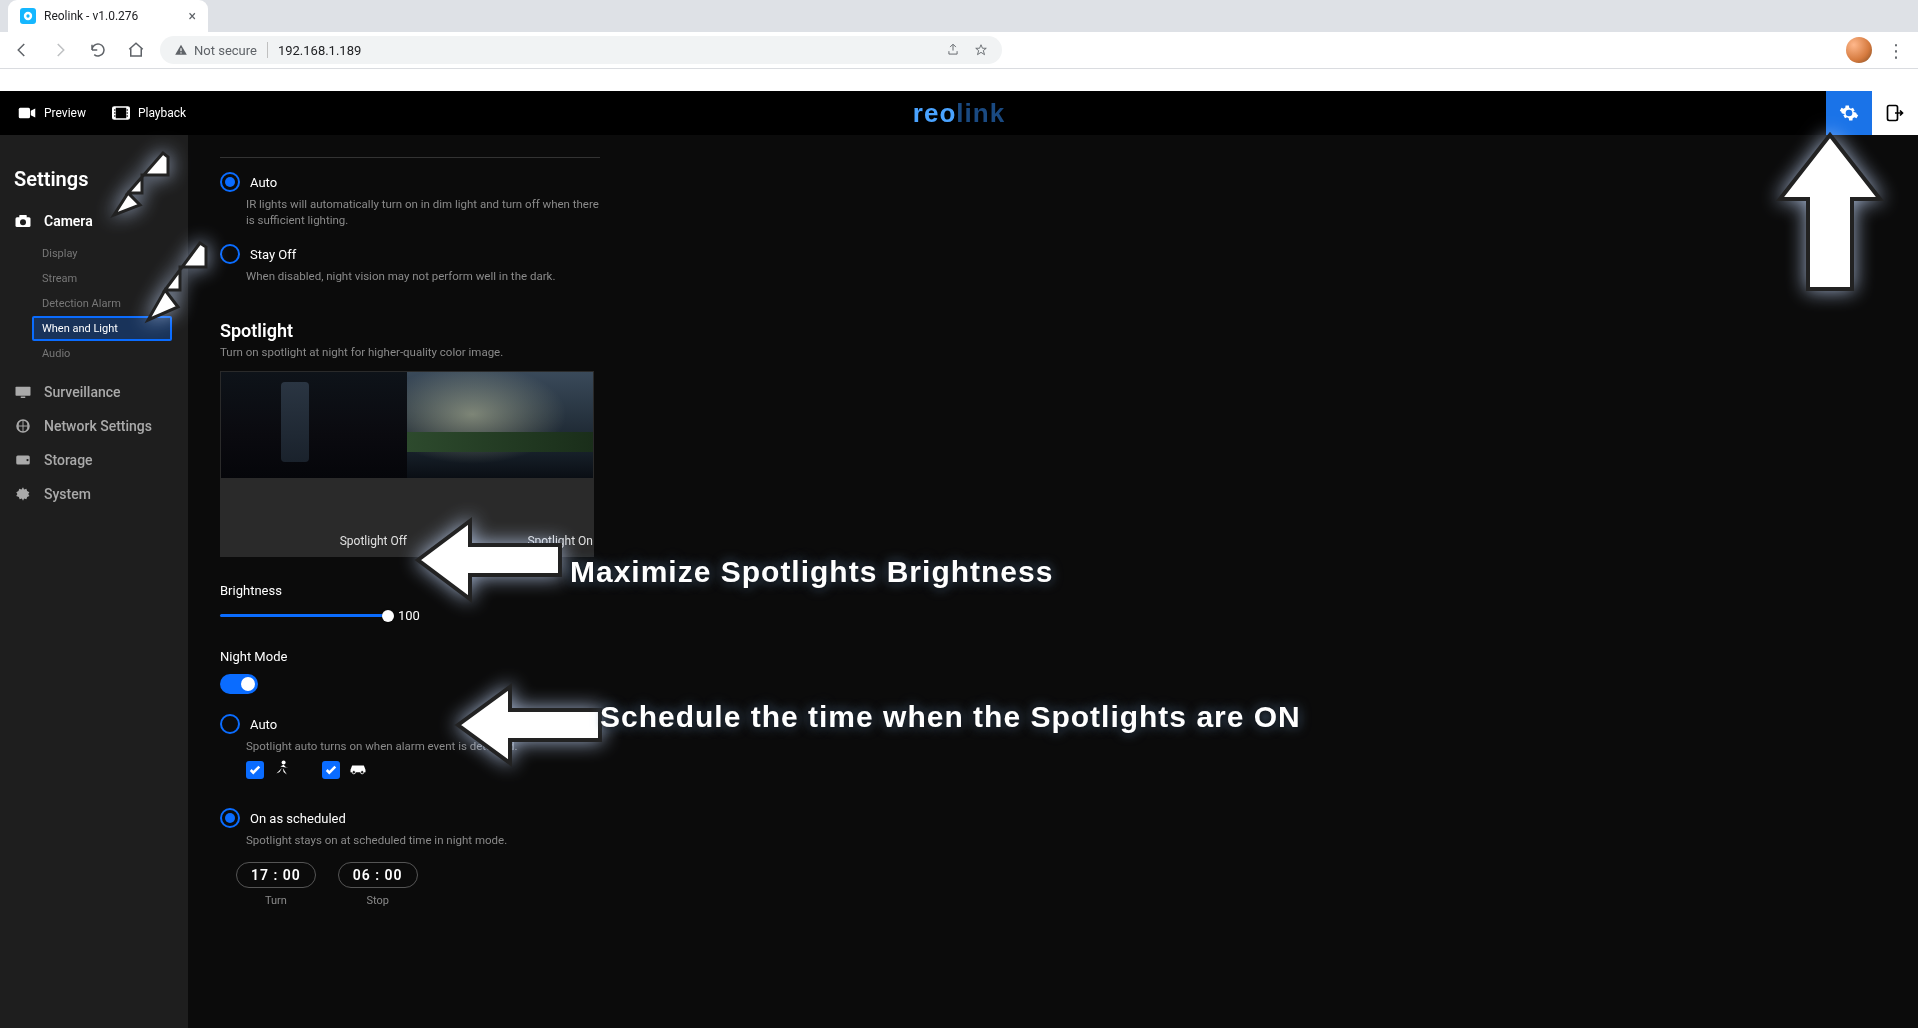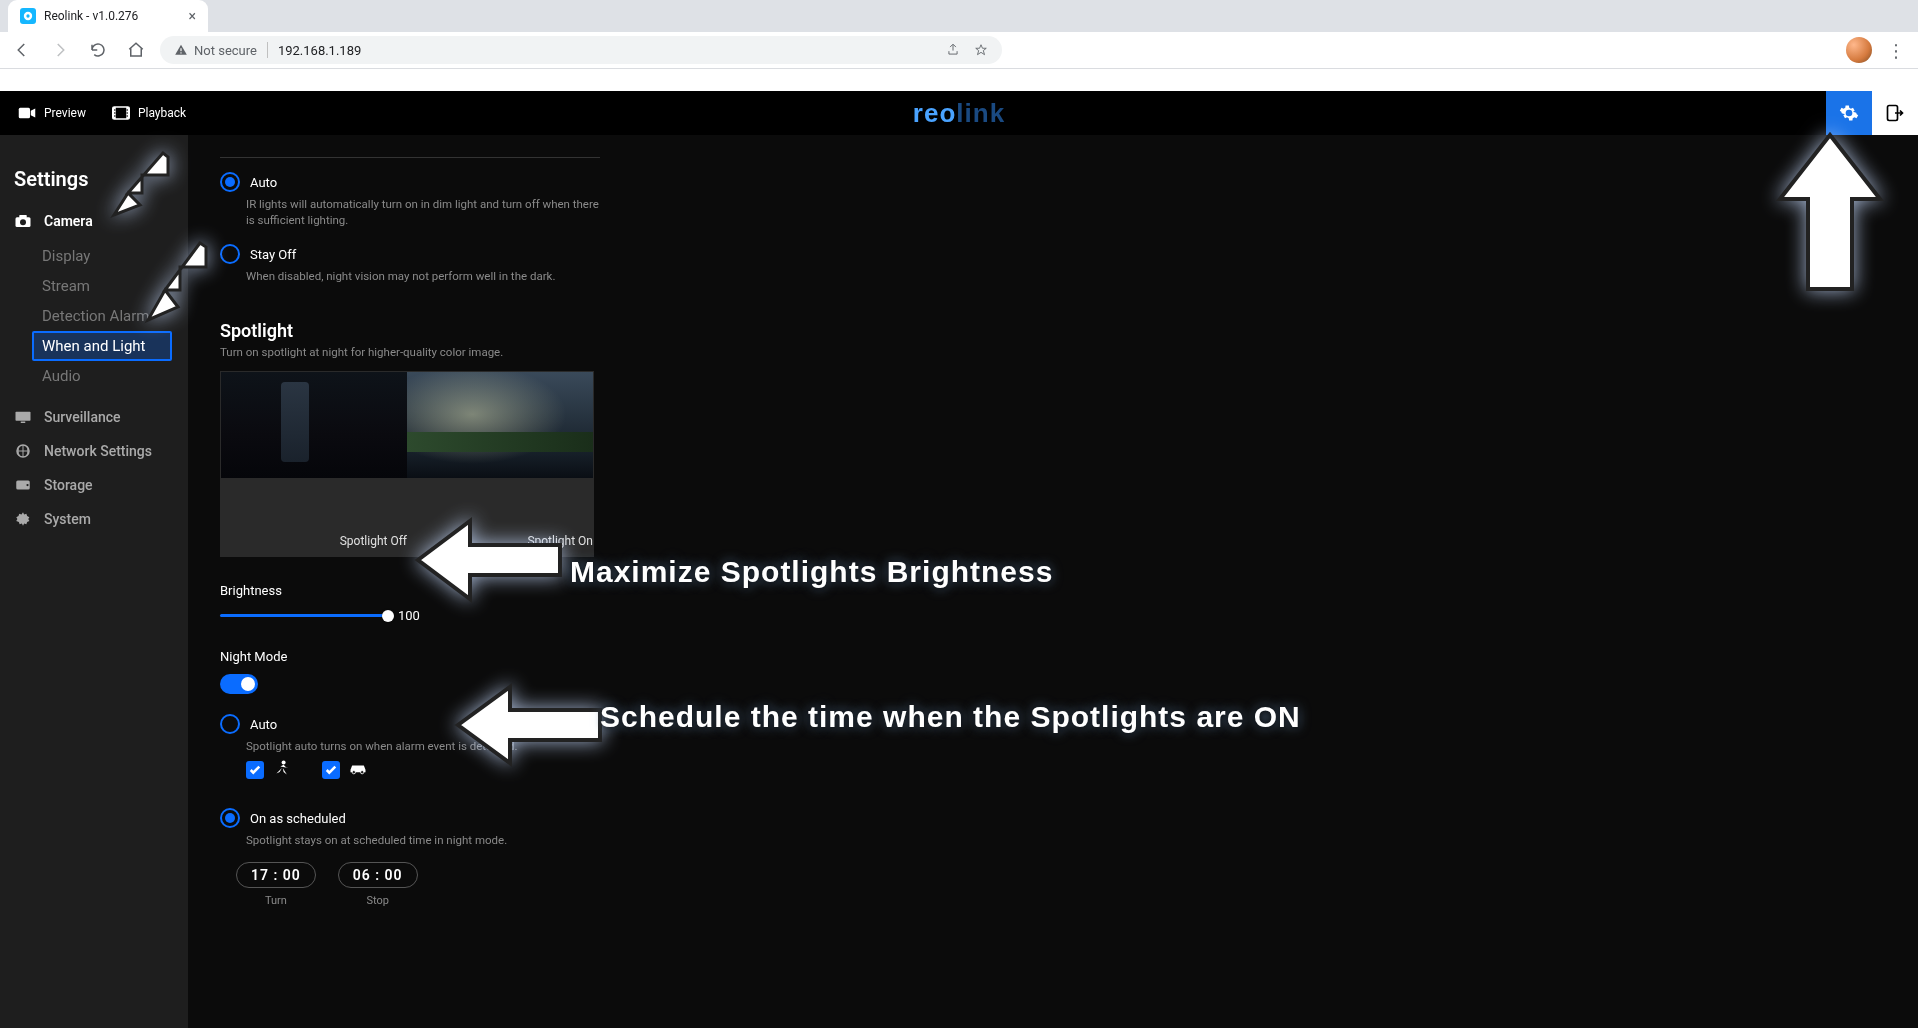--- a/index.html
+++ b/index.html
@@ -60,21 +60,21 @@
   .sq-gear{background:var(--gear-blue);}
   .sq-gear svg{width:20px;height:20px;fill:#fff;}
   .sq-exit{background:#fff;}
   .sq-exit svg{width:20px;height:20px;}
   
   .app-body{display:flex;height:calc(1031px - 36px - 36px - 22px - 44px);background:var(--app-bg);position:relative;}
   .sidebar{width:188px;background:var(--sidebar-bg);padding:24px 14px;color:#ccc;box-sizing:border-box;}
   .sidebar h2{color:#fff;font-size:20px;margin:8px 0 22px;font-weight:600;}
   .side-cat{display:flex;align-items:center;gap:12px;color:#fff;font-size:14px;font-weight:600;margin:18px 0 12px;}
   .side-cat svg{width:18px;height:16px;fill:#fff;}
-  .side-sub{font-size:15px;color:#777;margin:0 0 0 28px;padding:6px 0;}
+  .side-sub{font-size:11px;color:#777;margin:0 0 0 28px;padding:6px 0;}
   .side-sub.active{border:2px solid #0a6cff;background:#0a6cff44;color:#fff;padding:4px 8px;margin-left:18px;border-radius:2px;width:120px;}
   .side-cat.dim{color:#aaa;font-weight:500;}
   .side-cat.dim svg{fill:#aaa;}
   
   .content{flex:1;padding:22px 40px 16px 32px;color:var(--text);box-sizing:border-box;}
   .sec-block{max-width:380px;}
   .hr{height:1px;background:#333;margin-bottom:14px;}
   .radio-row{display:flex;align-items:center;gap:10px;margin-top:6px;}
   .radio{width:16px;height:16px;border-radius:50%;border:2px solid #0a6cff;display:inline-block;position:relative;flex-shrink:0;}
   .radio.on::after{content:"";position:absolute;inset:3px;border-radius:50%;background:#0a6cff;}

